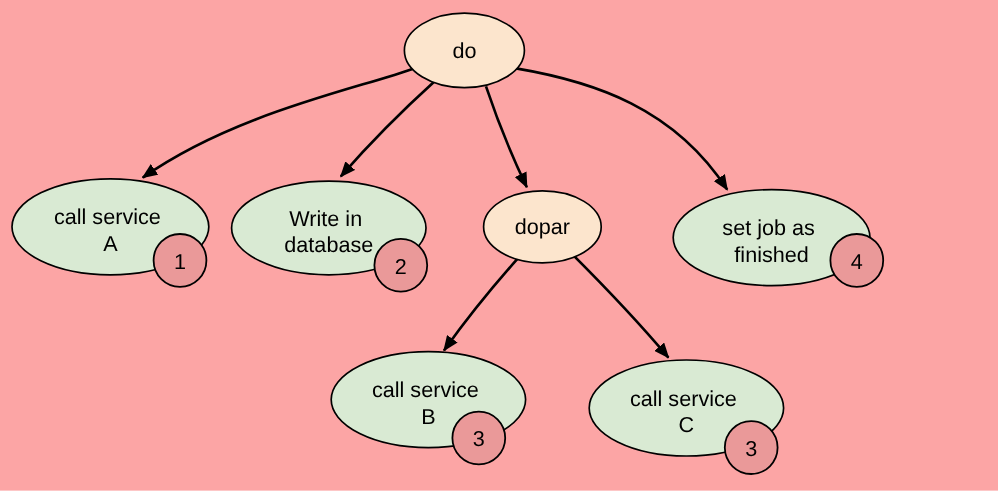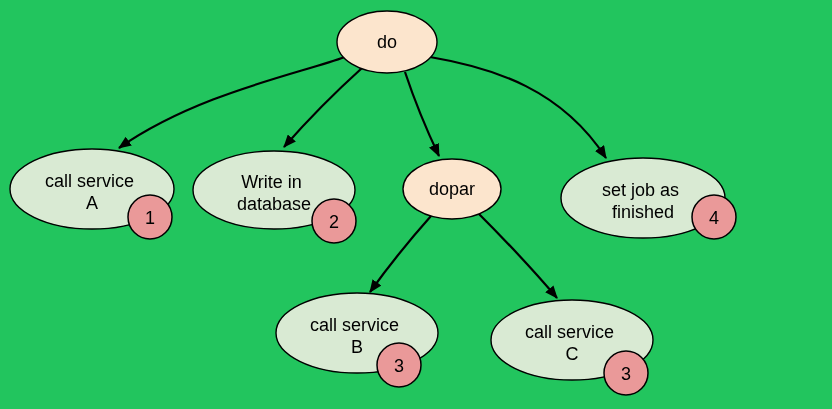--- a/index.html
+++ b/index.html
@@ -7,21 +7,21 @@
     padding: 0;
     background: #ffffff;
     width: 832px;
     height: 409px;
     overflow: hidden;
   }
   .canvas {
     position: relative;
     width: 832px;
     height: 409px;
-    background: #22c55e;
+    background: #fca5a5;
   }
   svg { display: block; }
   .edge {
     fill: none;
     stroke-width: 2.2px;
     stroke-linecap: butt;
   }
   .shape {
     stroke: #000000;
     stroke-width: 1.4px;

